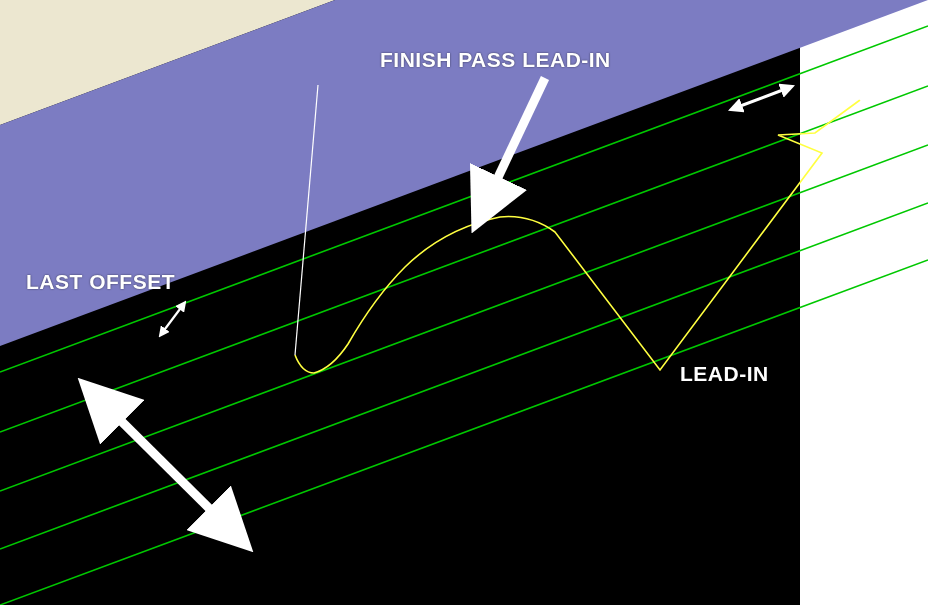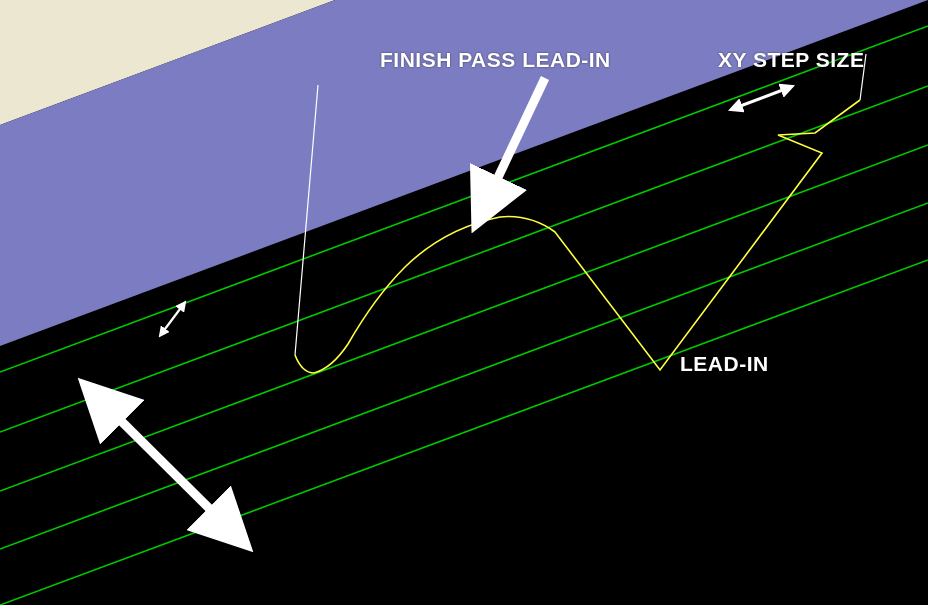--- a/index.html
+++ b/index.html
@@ -5,21 +5,21 @@
   html, body {
     margin: 0;
     padding: 0;
     width: 928px;
     height: 605px;
     overflow: hidden;
     background: #fff;
   }
   .stage {
     position: relative;
-    width: 928px;
+    width: 800px;
     height: 605px;
     background: #000;
   }
   svg.scene {
     position: absolute;
     top: 0; left: 0;
     width: 928px;
     height: 605px;
   }
   .label {
@@ -93,20 +93,20 @@
       <line x1="162" y1="333" x2="183" y2="305" stroke="#fff" stroke-width="2.2" marker-start="url(#arrowWhiteSmall)" marker-end="url(#arrowWhiteSmall)"></line>
     </g>
 
     <g>
       <line x1="100" y1="400" x2="231" y2="530" stroke="#fff" stroke-width="9" marker-start="url(#arrowWhiteBig)" marker-end="url(#arrowWhiteBig)"></line>
     </g>
   </svg>
 
   <div class="label" style="left:380px; top:48px;">FINISH PASS LEAD-IN</div>
 
-  <div class="label" style="left:718px; top:48px;">XY STEP SIZE</div>
+
+  <div class="label" style="left:26px; top:270px;">LAST OFFSET</div>
 
 
-
-  <div class="label" style="left:680px; top:352px;">LEAD-IN</div>
+  <div class="label" style="left:680px; top:362px;">LEAD-IN</div>
 
 
 </div>
 
 </body></html>

